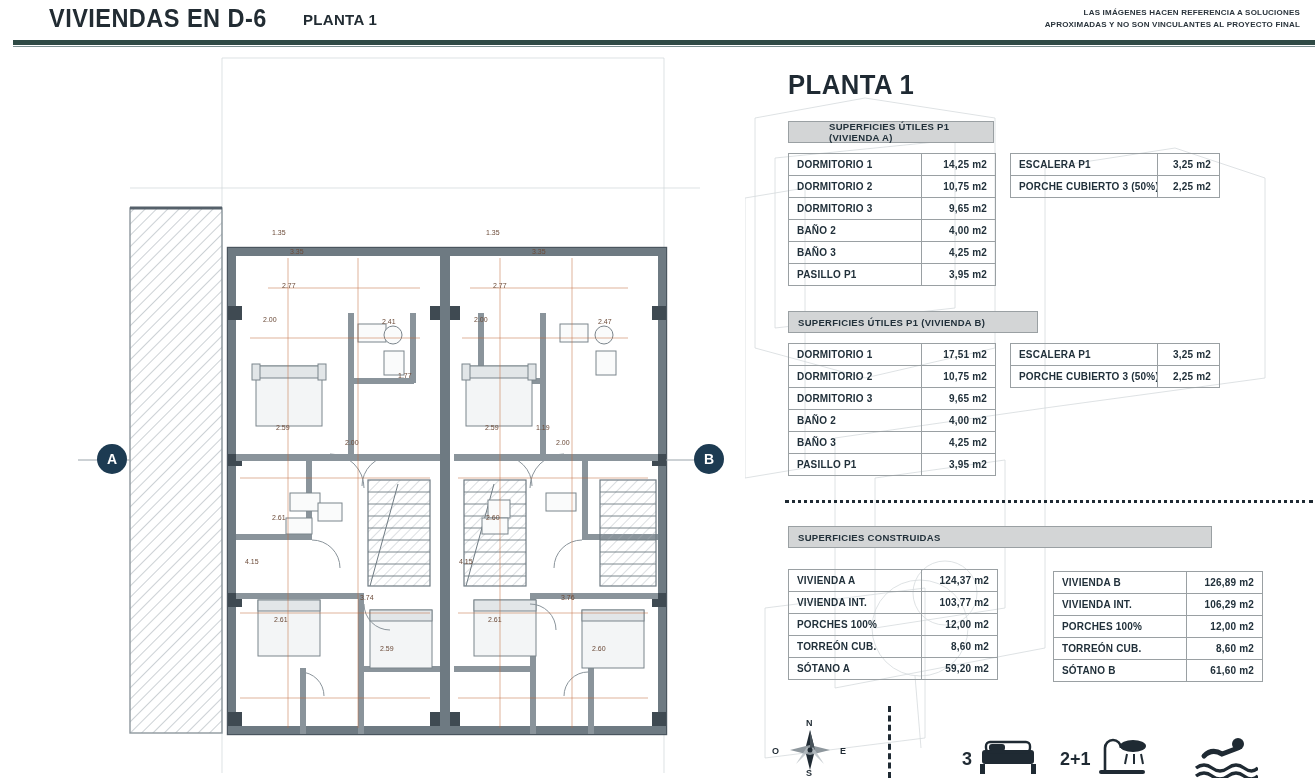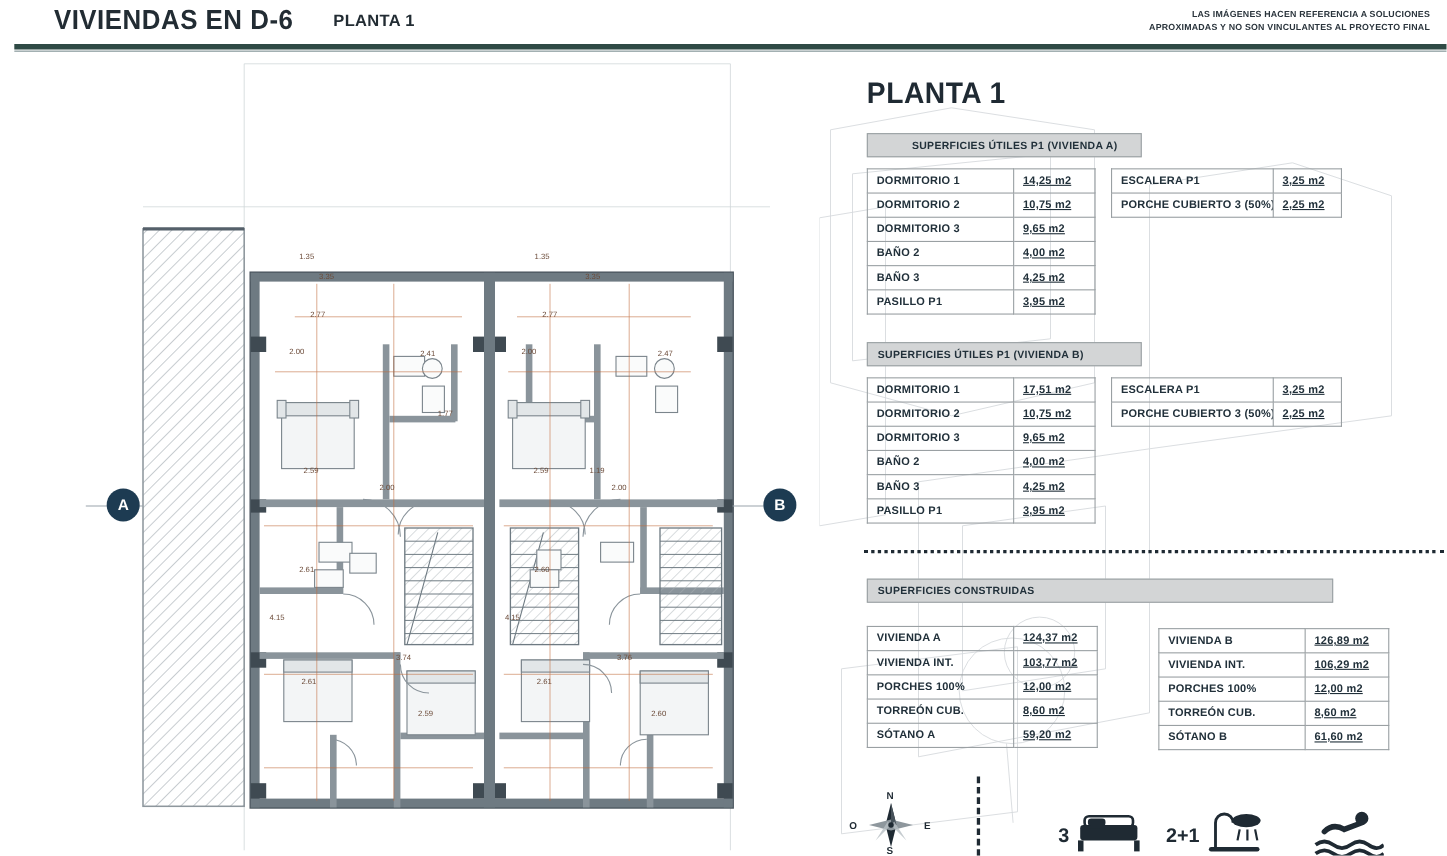--- a/index.html
+++ b/index.html
@@ -133,21 +133,21 @@
     color: #21303a;
     table-layout: fixed;
   }
   .tbl td {
     border: 1px solid #9aa0a3;
     height: 22px;
     padding: 0 8px;
     white-space: nowrap;
     overflow: hidden;
   }
-  .tbl td.val { text-align: left; text-decoration: underline; }
+  .tbl td.val { text-align: right; }
 
   .dotted-rule {
     position: absolute;
     border-top: 3px dotted #1f2a33;
     height: 0;
   }
 
   
   #compass {
     position: absolute;
@@ -442,21 +442,21 @@
       <path d="M20 560 L180 540 L180 690 L20 710 Z"></path>
       <path d="M300 120 L430 100 L520 130 L520 330 L300 360 Z"></path>
       <circle cx="175" cy="580" r="48"></circle>
       <circle cx="200" cy="545" r="32"></circle>
       <path d="M170 628 L176 700"></path>
     </g>
   </svg>
 
   <div id="panel-title">PLANTA 1</div>
 
-  <div class="section-header" style="left:43px; top:73px; width:250px;padding-left:40px;">SUPERFICIES ÚTILES P1 (VIVIENDA A)</div>
+  <div class="section-header" style="left:43px; top:73px; width:206px;padding-left:40px;">SUPERFICIES ÚTILES P1 (VIVIENDA A)</div>
 
   <table class="tbl" style="left:43px; top:105px; width:208px;">
     <tbody>
       <tr>
         <td>DORMITORIO 1</td>
         <td class="val" style="width:74px">14,25 m2</td>
       </tr>
       <tr>
         <td>DORMITORIO 2</td>
         <td class="val">10,75 m2</td>

